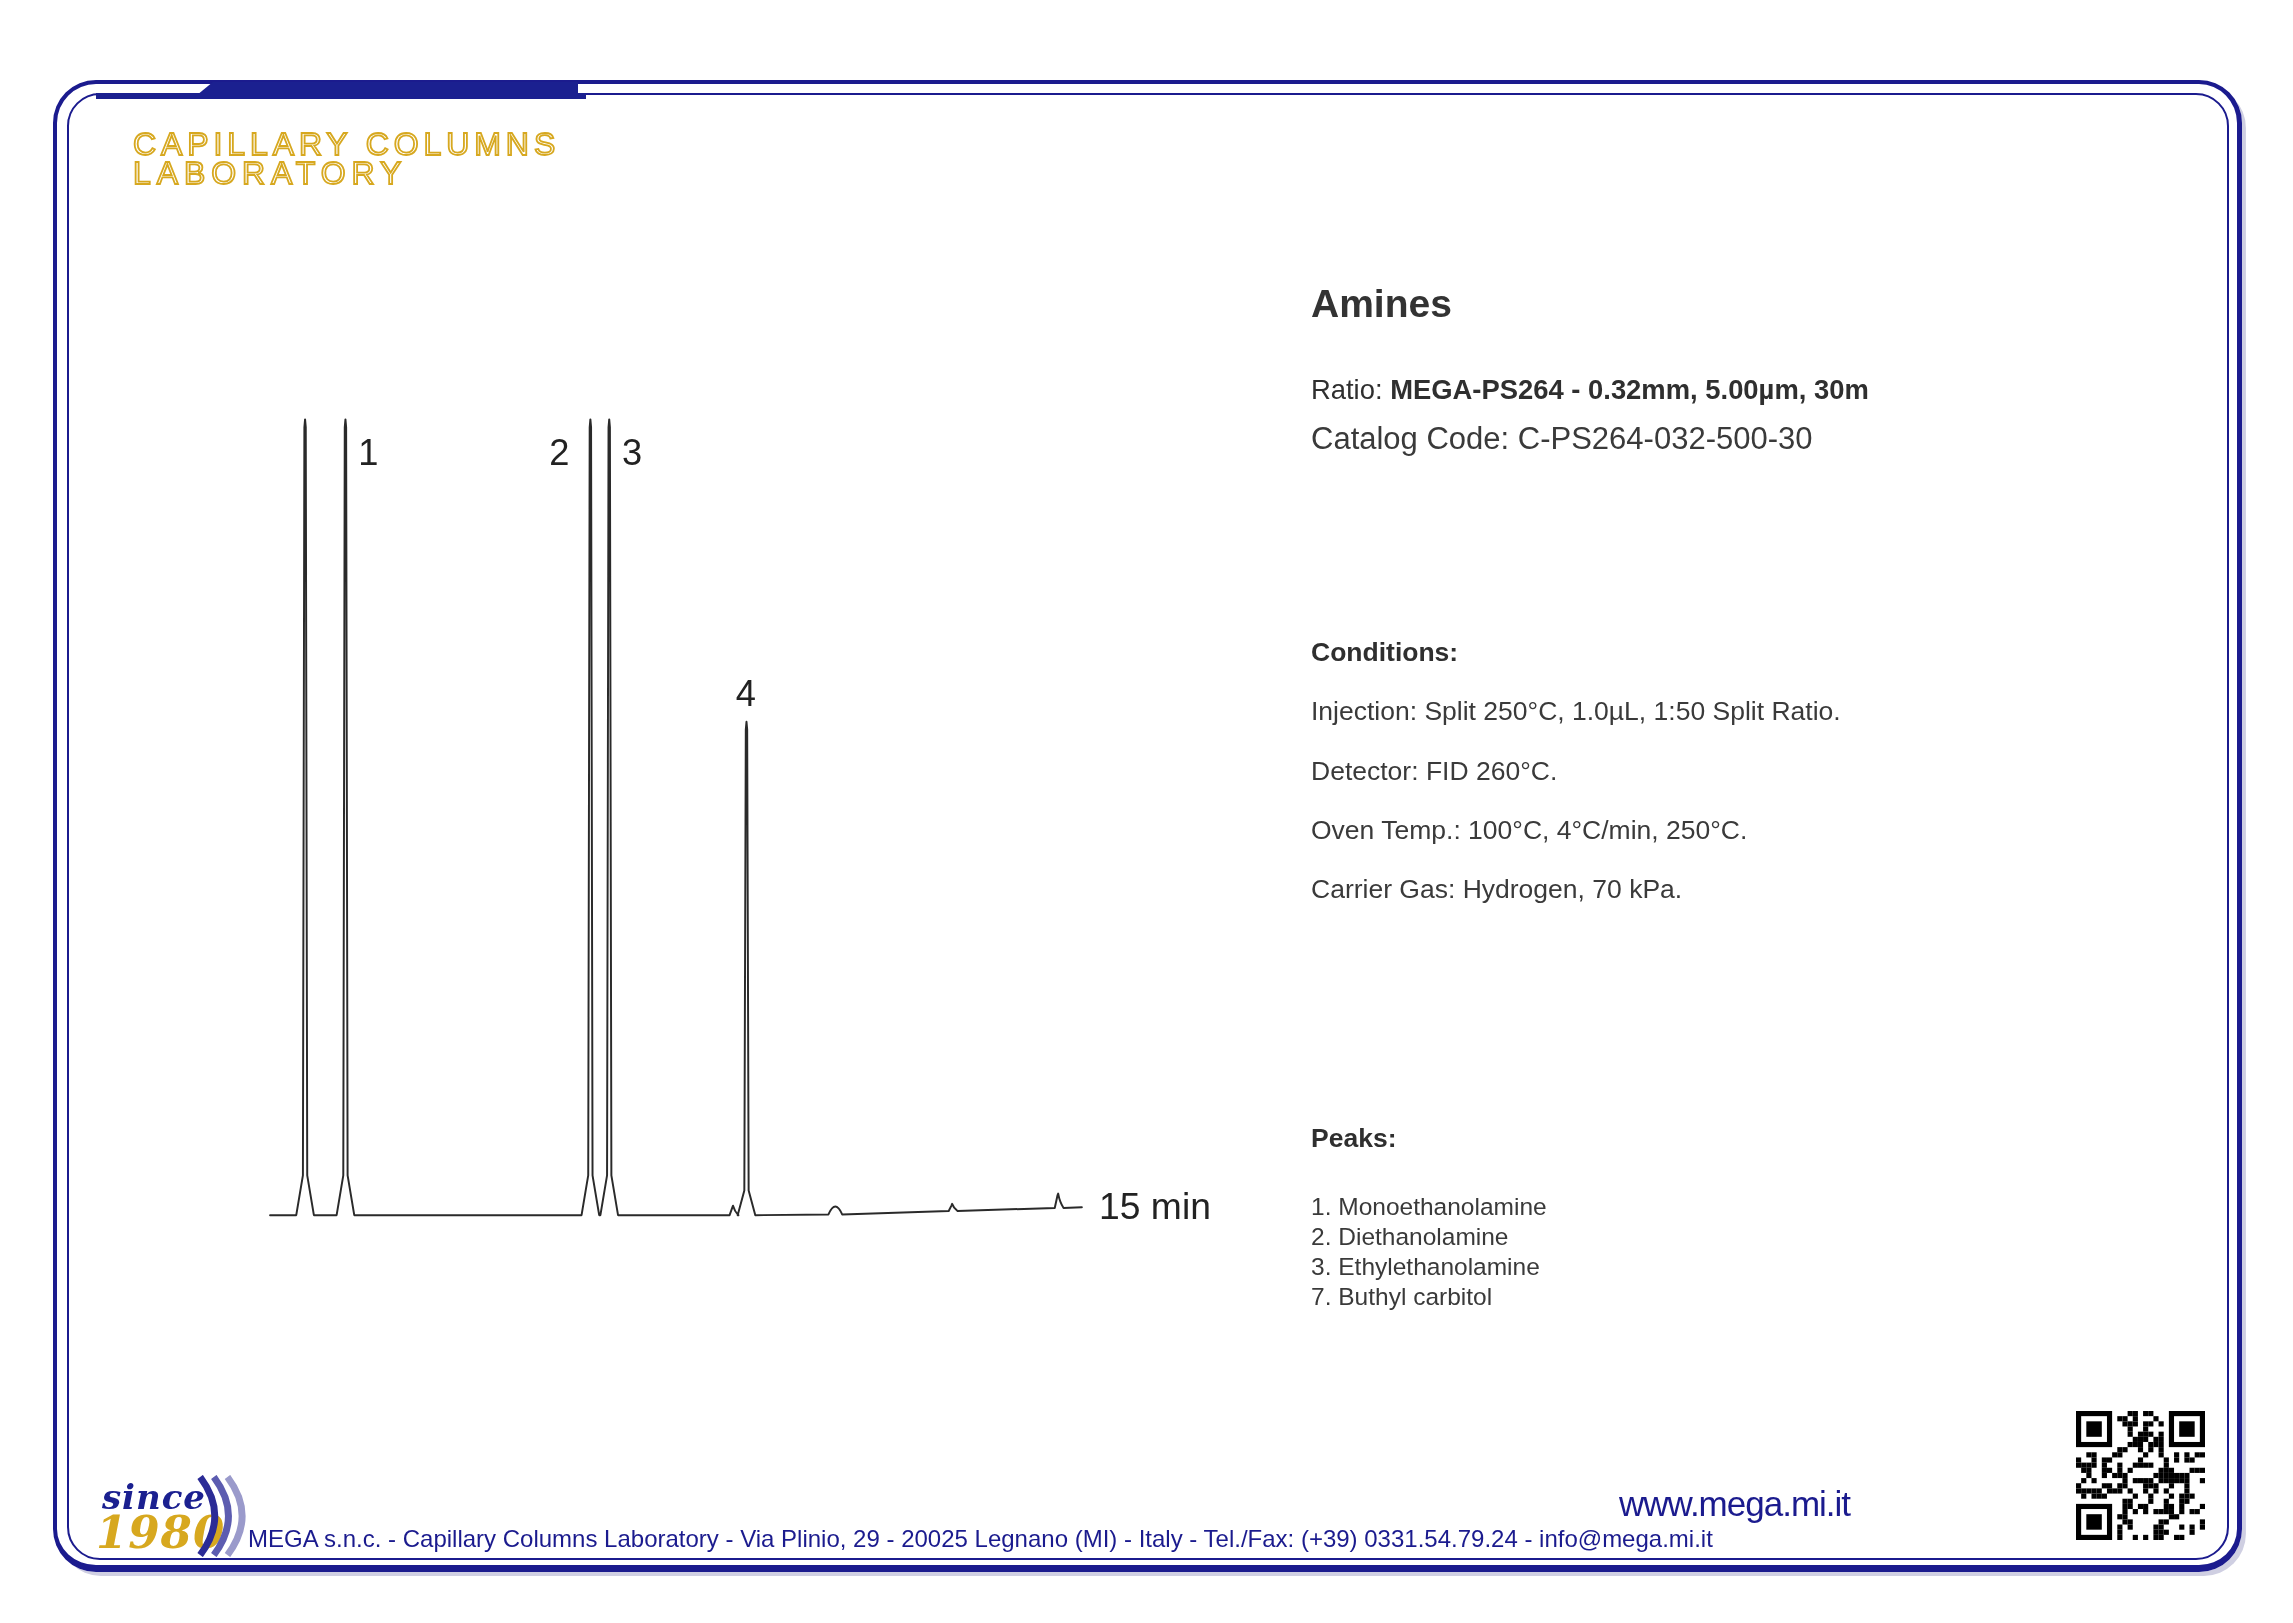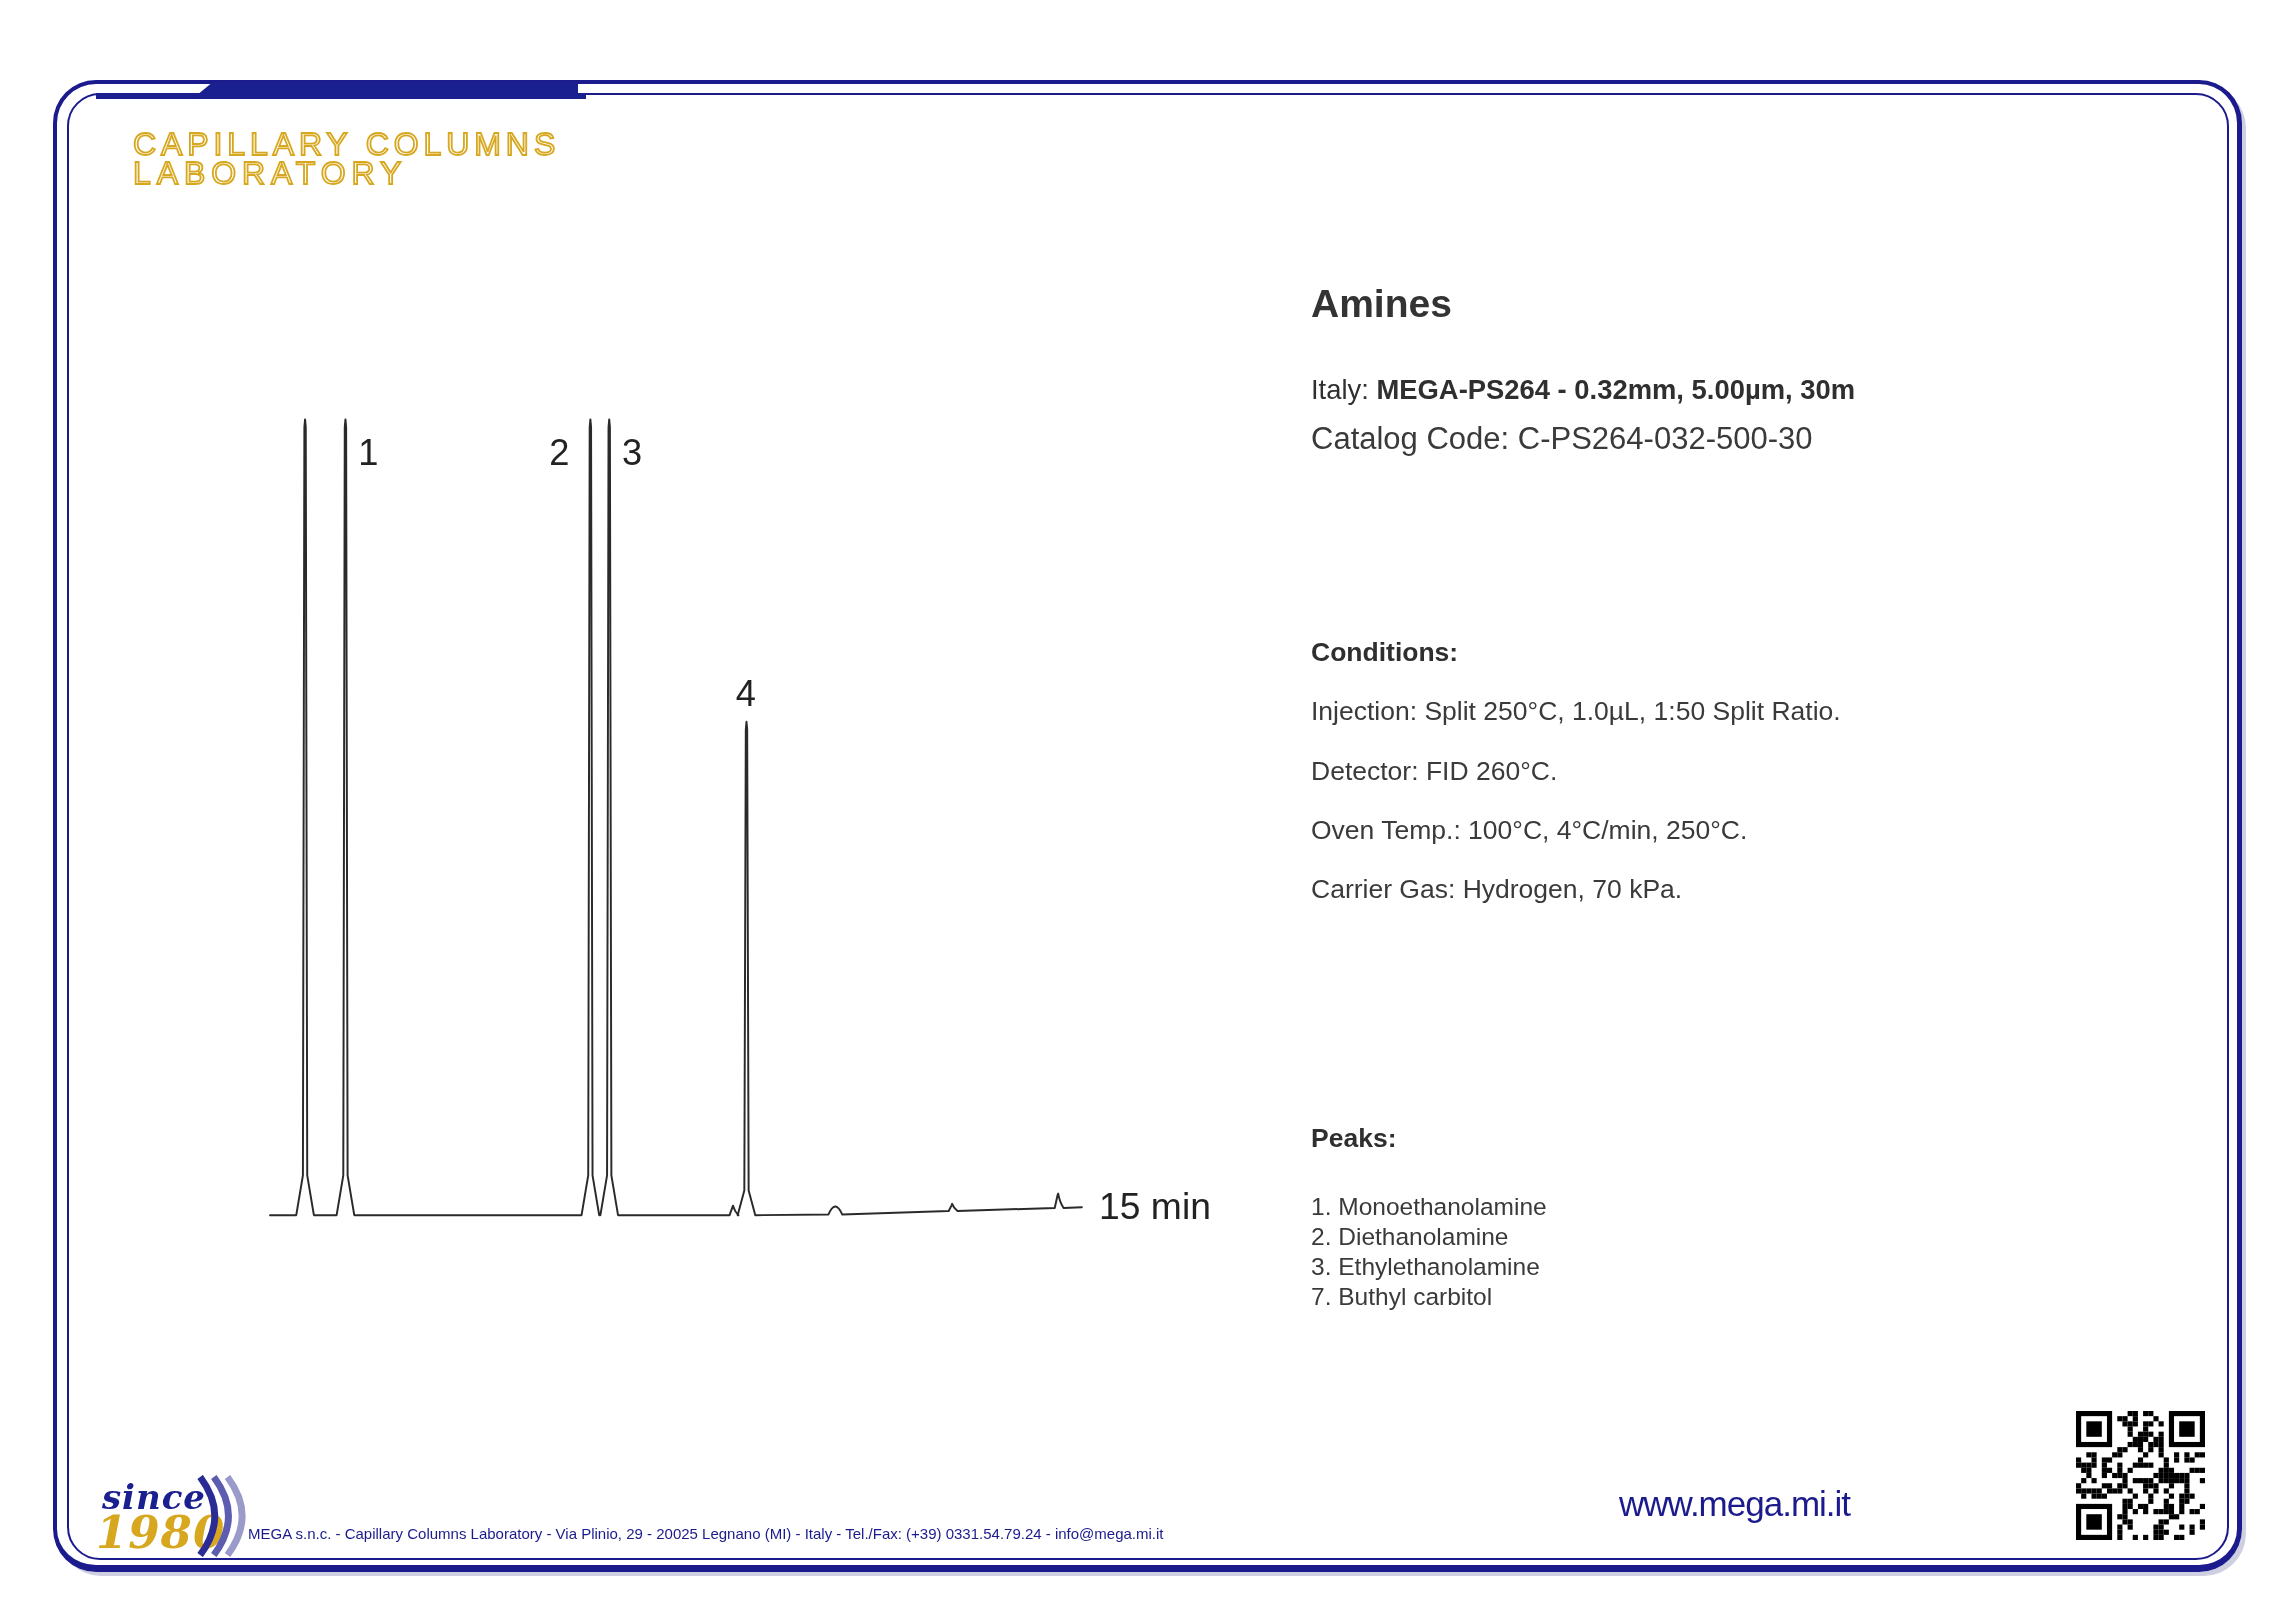--- a/index.html
+++ b/index.html
@@ -57,21 +57,21 @@
   .since-word{
     position:absolute;left:5.9px;top:2px;font-family:"DejaVu Serif",serif;font-style:italic;
     font-weight:bold;font-size:34px;color:#1b2090;letter-spacing:1px;
   }
   .since-year{
     position:absolute;left:0px;top:31px;font-family:"DejaVu Serif",serif;font-style:italic;
     font-weight:bold;font-size:45px;color:#d7a81f;letter-spacing:1px;
   }
   .since-arcs{position:absolute;left:100px;top:0px;}
   .footer-address{
-    position:absolute;left:248px;top:1525px;font-size:15px;color:#1b1b8e;z-index:3;white-space:nowrap;
+    position:absolute;left:248px;top:1525px;font-size:24px;color:#1b1b8e;z-index:3;white-space:nowrap;
   }
   .footer-site{
     position:absolute;left:1619px;top:1484px;font-size:35px;color:#1b1b8e;z-index:3;letter-spacing:-1px;
   }
   .qr{position:absolute;left:2076px;top:1411px;z-index:3;background:#fff;}
 </style>
 </head>
 <body>
 
 <div class="border-outer"></div>
@@ -91,21 +91,21 @@
   <g id="chromo-labels">
       <text x="185.902" y="74" fill="#222" font-family="&quot;Liberation Sans&quot;,sans-serif" font-size="37">1</text>
       <text x="380.8335" y="74" fill="#222" font-family="&quot;Liberation Sans&quot;,sans-serif" font-size="37">2</text>
       <text x="455.05899999999997" y="74" fill="#222" font-family="&quot;Liberation Sans&quot;,sans-serif" font-size="37">3</text>
       <text x="571.1305" y="320.56" fill="#222" font-family="&quot;Liberation Sans&quot;,sans-serif" font-size="37">4</text>
       <text x="941.95" y="844" fill="#222" font-family="&quot;Liberation Sans&quot;,sans-serif" font-size="38">15 min</text>
     </g>
 </svg>
 
 <div class="info-title">Amines</div>
-<div class="info-column"><span>Italy: </span><b>MEGA-PS264 - 0.32mm, 5.00µm, 30m</b></div>
+<div class="info-column"><span>Ratio: </span><b>MEGA-PS264 - 0.32mm, 5.00µm, 30m</b></div>
 <div class="info-catalog">Catalog Code: C-PS264-032-500-30</div>
 
 <div class="cond-head">Conditions:</div>
 <div class="cond-line" style="top:696px;">Injection: Split 250°C, 1.0µL, 1:50 Split Ratio.</div>
 <div class="cond-line" style="top:756px;">Detector: FID 260°C.</div>
 <div class="cond-line" style="top:815px;">Oven Temp.: 100°C, 4°C/min, 250°C.</div>
 <div class="cond-line" style="top:874px;">Carrier Gas: Hydrogen, 70 kPa.</div>
 
 <div class="peaks-head">Peaks:</div>
 <div class="peak-list">

